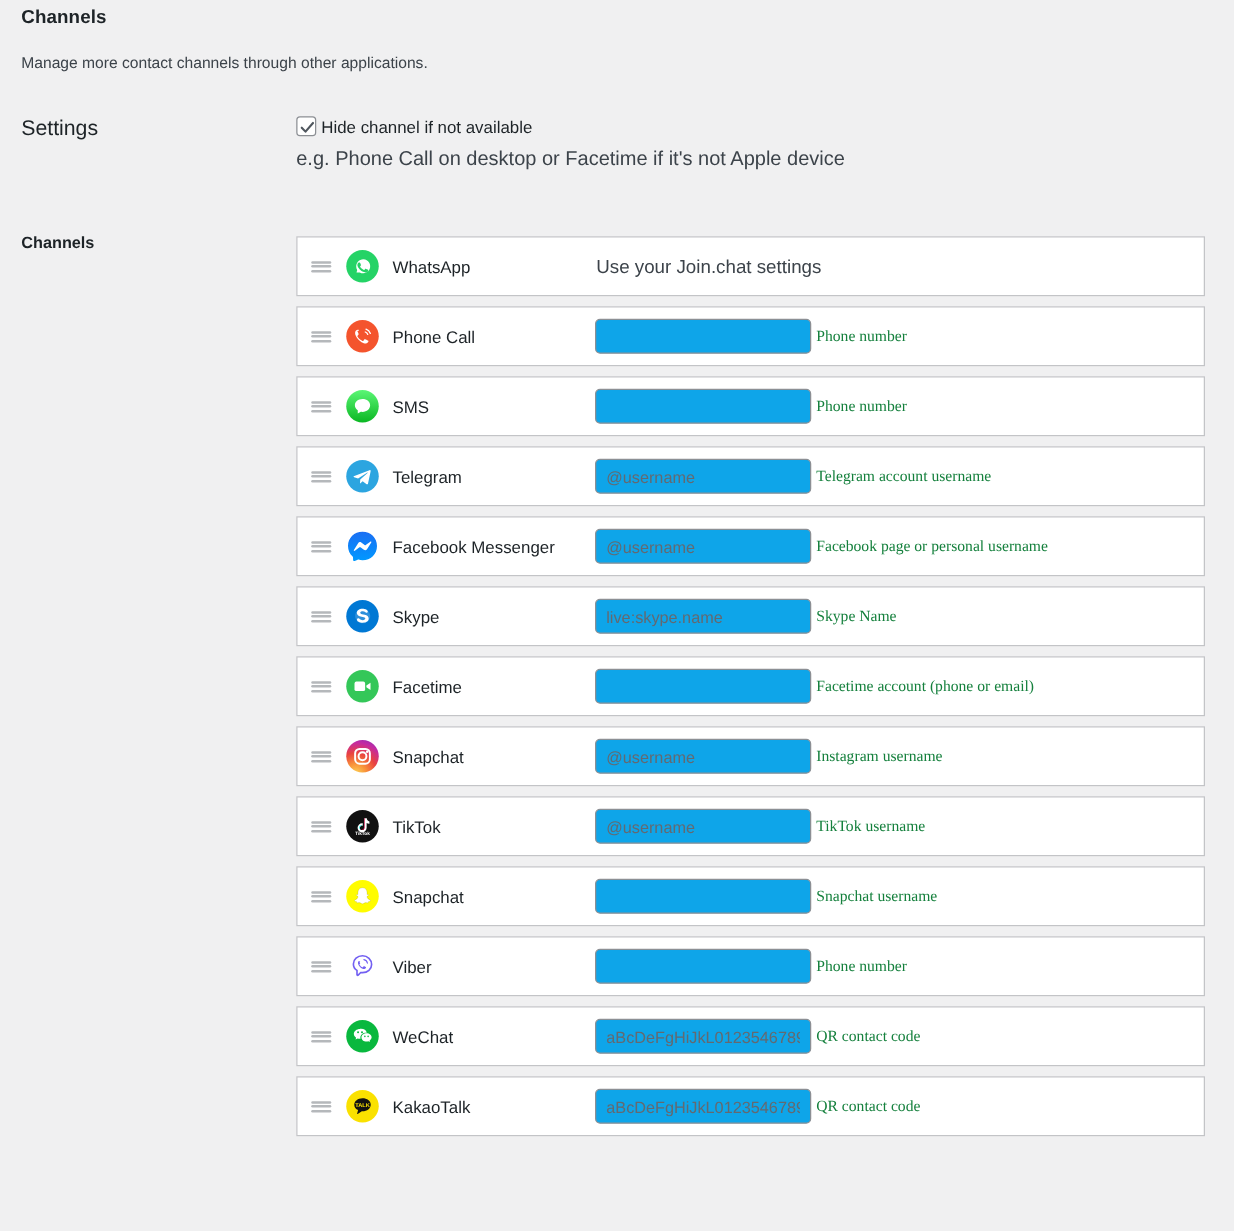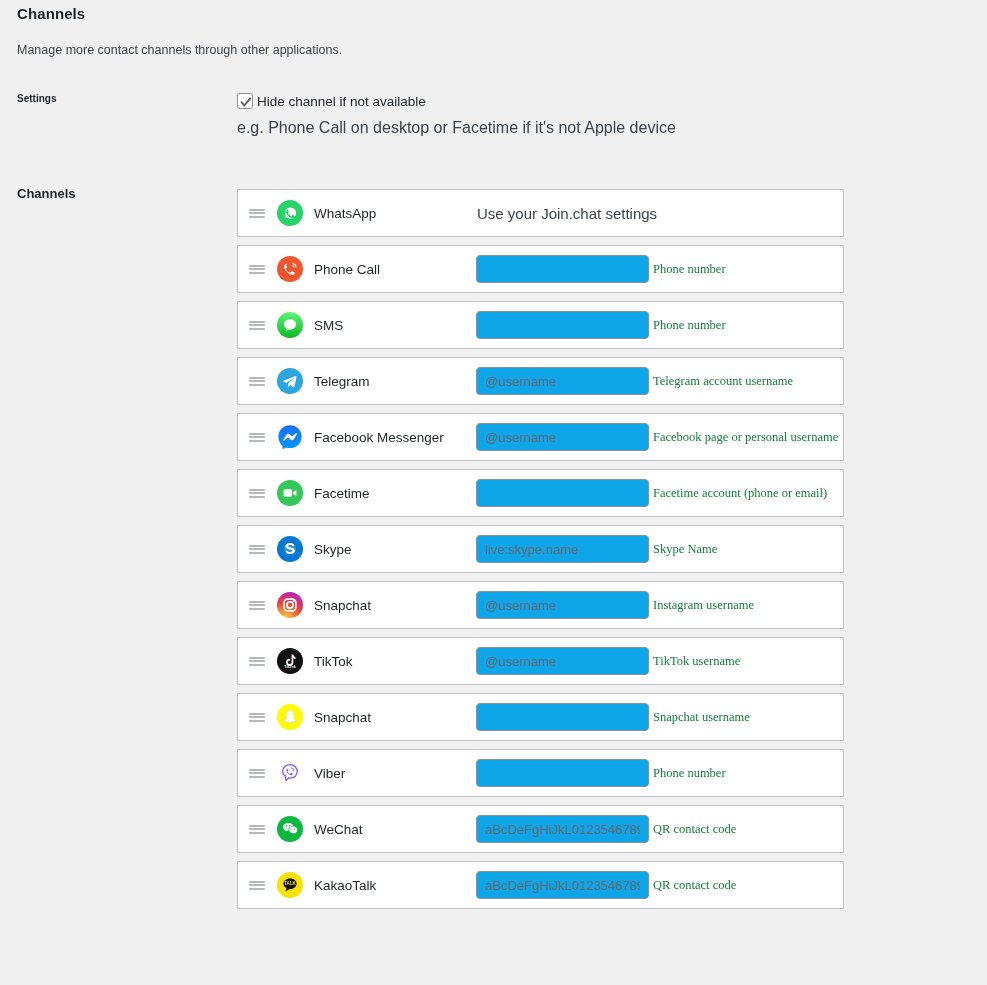--- a/index.html
+++ b/index.html
@@ -18,38 +18,38 @@
     font-size: 15px; font-weight: bold; color: #1d2327; letter-spacing: .1px;
   }
   .hdr-desc {
     position: absolute; left: 17px; top: 43px;
     font-size: 12.5px; color: #3c434a;
   }
 
   .row-settings { position: absolute; left: 0; top: 93px; width: 987px; }
   .col-label {
     position: absolute; left: 17px; top: 0;
-    font-size: 10px; font-weight: bold; color: #1d2327;
+    font-size: 17px; font-weight: normal; color: #1d2327;
   }
   .settings-body { position: absolute; left: 237px; top: 0; }
   .cbwrap { display: flex; align-items: center; gap: 4px; }
   .cbox {
     width: 16px; height: 16px; border: 1px solid #8c8f94; border-radius: 3px;
     background: #fff; position: relative; flex: none;
   }
   .cbox svg { position: absolute; left: 1px; top: 1px; }
   .cb-label { font-size: 13.5px; color: #1d2327; }
   .settings-hint {
     position: absolute; left: 237px; top: 26px;
     font-size: 16px; color: #3c434a; white-space: nowrap;
   }
 
   .chan-label { position: absolute; left: 17px; top: 186px; font-size: 13px; font-weight: bold; }
 
-  .list { position: absolute; left: 237px; top: 189px; width: 607px; }
+  .list { position: absolute; left: 237px; top: 189px; width: 727px; }
   .chan-row {
     display: flex; align-items: center;
     height: 48px; background: #fff;
     border: 1px solid #c3c4c7;
     margin-bottom: 8px;
   }
   .handle { width: 38px; display: flex; align-items: center; justify-content: center; cursor: grab; flex: none; }
   .handle span { display:block; width:16px; height:2px; background:#b5b8bb; margin:1.5px 0; border-radius:1px; }
   .ic { width: 28px; height: 28px; flex: none; margin-right: 10px; position: relative; }
   .ic svg { display: block; width: 28px; height: 28px; }
@@ -197,47 +197,47 @@
       <div class="chan-row">
         <div class="handle">
           <div>
             <span></span>
             <span></span>
             <span></span>
           </div>
         </div>
         <div class="ic">
           <svg viewBox="0 0 28 28" xmlns="http://www.w3.org/2000/svg">
+            <circle cx="14" cy="14" r="13" fill="#0078d4"></circle>
+            <path d="M14.15 7.9c-3.33 0-6.03 2.6-6.03 5.82 0 3.21 2.7 5.82 6.03 5.82s6.03-2.6 6.03-5.82c0-3.21-2.7-5.82-6.03-5.82z" fill="#fff" opacity=".18"></path>
+            <path d="M14.2 19.1c-2.5 0-4.6-1.1-4.6-2.4 0-.6.45-1.05 1.1-1.05.95 0 1.25 1.45 3.45 1.45 1.35 0 2.1-.6 2.1-1.25 0-.55-.35-.9-1.25-1.1l-2.6-.6c-1.95-.45-2.95-1.45-2.95-2.95 0-1.9 1.85-3.3 4.45-3.3 2.3 0 4.35 1 4.35 2.25 0 .6-.5 1-1.1 1-.85 0-1.05-1.1-2.95-1.1-1.3 0-2 .5-2 1.15 0 .55.45.85 1.45 1.1l2.1.45c2 .45 3.2 1.4 3.2 3 0 1.95-1.85 3.35-4.75 3.35z" fill="#fff"></path>
+          </svg>
+        </div>
+        <div class="cname">Skype</div>
+        <div class="field"><input type="text" placeholder="live:skype.name" style=""></div>
+        <div class="hint">Skype Name</div>
+      </div>
+      <div class="chan-row">
+        <div class="handle">
+          <div>
+            <span></span>
+            <span></span>
+            <span></span>
+          </div>
+        </div>
+        <div class="ic">
+          <svg viewBox="0 0 28 28" xmlns="http://www.w3.org/2000/svg">
             <circle cx="14" cy="14" r="13" fill="#34c759"></circle>
             <rect x="7.6" y="10.2" width="8.5" height="7.6" rx="1.5" fill="#fff"></rect>
             <path d="M17.1 13.3l3.3-2.2v5.9l-3.3-2.2z" fill="#fff"></path>
           </svg>
         </div>
         <div class="cname">Facetime</div>
         <div class="field"><input type="text" placeholder="" style=""></div>
         <div class="hint">Facetime account (phone or email)</div>
-      </div>
-      <div class="chan-row">
-        <div class="handle">
-          <div>
-            <span></span>
-            <span></span>
-            <span></span>
-          </div>
-        </div>
-        <div class="ic">
-          <svg viewBox="0 0 28 28" xmlns="http://www.w3.org/2000/svg">
-            <circle cx="14" cy="14" r="13" fill="#0078d4"></circle>
-            <path d="M14.15 7.9c-3.33 0-6.03 2.6-6.03 5.82 0 3.21 2.7 5.82 6.03 5.82s6.03-2.6 6.03-5.82c0-3.21-2.7-5.82-6.03-5.82z" fill="#fff" opacity=".18"></path>
-            <path d="M14.2 19.1c-2.5 0-4.6-1.1-4.6-2.4 0-.6.45-1.05 1.1-1.05.95 0 1.25 1.45 3.45 1.45 1.35 0 2.1-.6 2.1-1.25 0-.55-.35-.9-1.25-1.1l-2.6-.6c-1.95-.45-2.95-1.45-2.95-2.95 0-1.9 1.85-3.3 4.45-3.3 2.3 0 4.35 1 4.35 2.25 0 .6-.5 1-1.1 1-.85 0-1.05-1.1-2.95-1.1-1.3 0-2 .5-2 1.15 0 .55.45.85 1.45 1.1l2.1.45c2 .45 3.2 1.4 3.2 3 0 1.95-1.85 3.35-4.75 3.35z" fill="#fff"></path>
-          </svg>
-        </div>
-        <div class="cname">Skype</div>
-        <div class="field"><input type="text" placeholder="live:skype.name" style=""></div>
-        <div class="hint">Skype Name</div>
       </div>
       <div class="chan-row">
         <div class="handle">
           <div>
             <span></span>
             <span></span>
             <span></span>
           </div>
         </div>
         <div class="ic">

